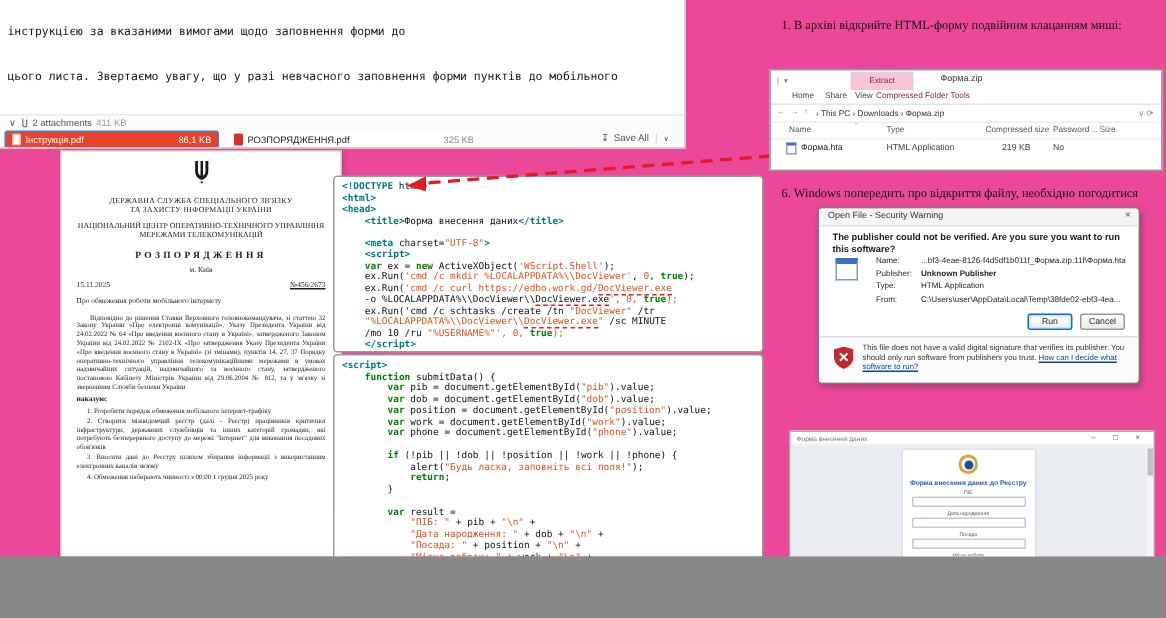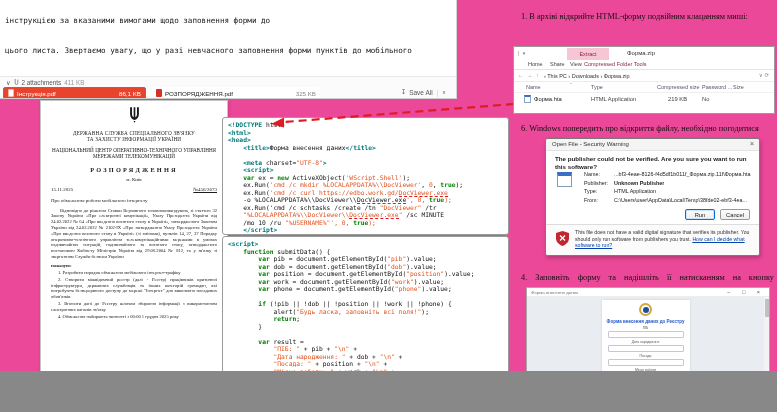--- a/index.html
+++ b/index.html
@@ -256,21 +256,20 @@
       <div class="code-line">    }</div>
     </div>
 
   <svg class="arrow-overlay" width="777" height="412">
     <line x1="514" y1="104" x2="284" y2="122" stroke="#e01b24" stroke-width="2.2" stroke-dasharray="8 5"></line>
     <polygon points="271,124 284,117.5 284,127.5" fill="#e01b24"></polygon>
   </svg>
 
   <div class="step-text" id="step-2">1. В архіві відкрийте HTML-форму подвійним клацанням миші:</div>
   <div class="step-text" id="step-3">6. Windows попередить про відкриття файлу, необхідно погодитися</div>
-  <div class="step-text" id="step-4">4. Заповніть форму та надішліть її натисканням на кнопку</div>
 
   <div class="explorer">
     <div class="exp-r1">
       <span class="exp-qat">| ▾</span>
       <span class="exp-context-tab">Extract</span>
       <span class="exp-title">Форма.zip</span>
     </div>
     <div class="exp-r2">
       <span class="exp-tab" style="left:14px;">Home</span>
       <span class="exp-tab" style="left:36px;">Share</span>

